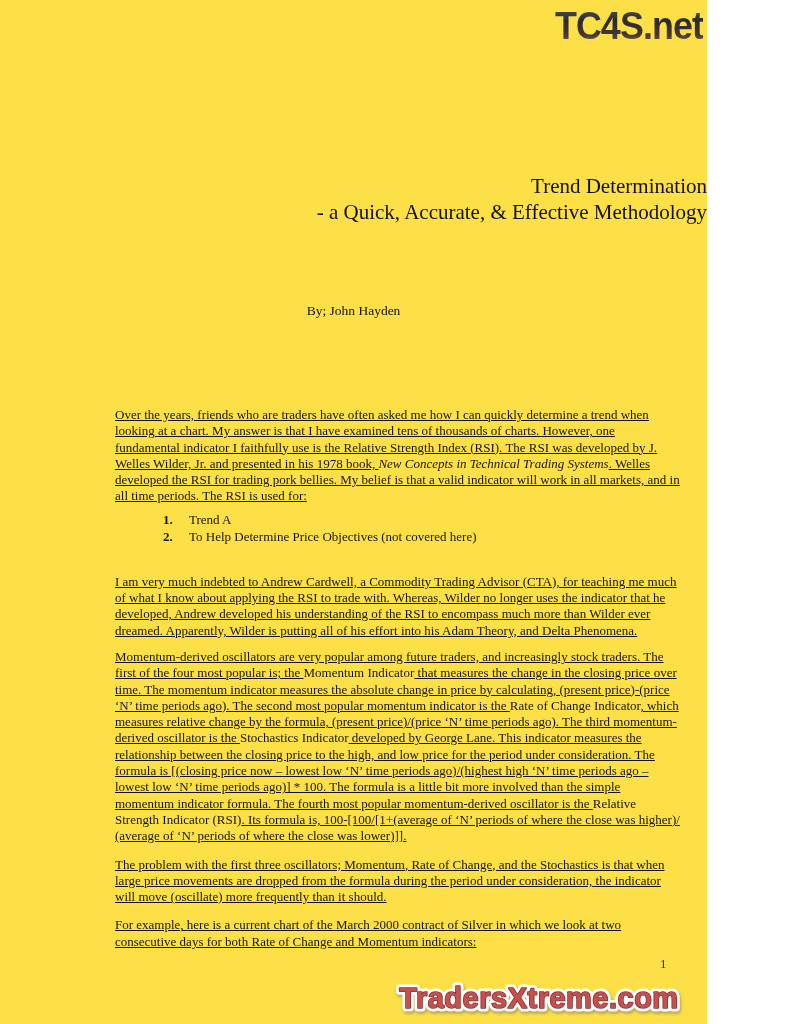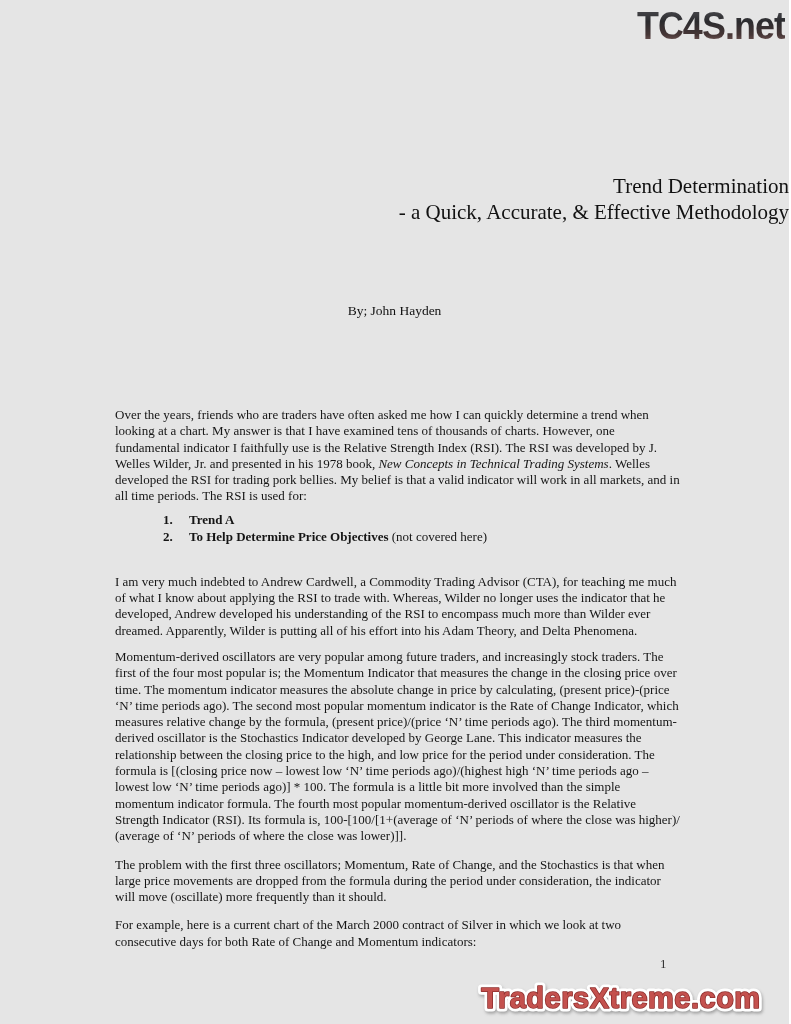--- a/index.html
+++ b/index.html
@@ -1,20 +1,20 @@
 <!DOCTYPE html>
 <html><head>
 <meta charset="utf-8">
 <style>
   * { margin:0; padding:0; box-sizing:border-box; }
   html,body { background:#ffffff; }
   .page {
     position:relative;
-    width:789px; height:1024px;
-    background:#e5e5e5;
+    width:707px; height:1024px;
+    background:#fde047;
     overflow:hidden;
     font-family:"Liberation Serif", serif;
     color:#1a1a1a;
   }
 
   
   .tc4s {
     position:absolute; top:4px; right:4px;
     font-family:"Liberation Sans", sans-serif;
     font-weight:bold; font-size:39px; letter-spacing:-1px;
@@ -42,29 +42,29 @@
   
   .body-text {
     position:absolute; top:407px; left:115px; width:566px;
     font-size:13px; line-height:16.3px; text-align:left; color:#151515;
   }
   .body-text p { margin:0; }
   .p2 { margin-top:29px !important; }
   .p3 { margin-top:10px !important; }
   .p4 { margin-top:12px !important; }
   .p5 { margin-top:12px !important; }
-  .seg-n { font-style:normal; }
+  .seg-n { font-style:normal;text-decoration:underline; }
   .seg-i { font-style:italic; }
   .seg-u { }
 
   
   .rsi-list { margin-top:6px; }
   .rsi-item { display:flex; line-height:17px; }
   .rsi-num  { width:74px; padding-left:48px; font-weight:bold; flex:0 0 auto; }
-  .rsi-bold { font-weight:bold; white-space:pre; }
+  .rsi-bold { font-weight:normal; white-space:pre; }
   .rsi-rest { font-weight:normal; white-space:pre; }
 
   
   .dlsub-wrap {
     position:absolute; left:250px; top:491px; width:292px; height:42px;
   }
   .footer-logo-wrap {
     position:absolute; right:12px; top:980px; width:312px; height:38px;text-align:center;
   }
   .page-number {

